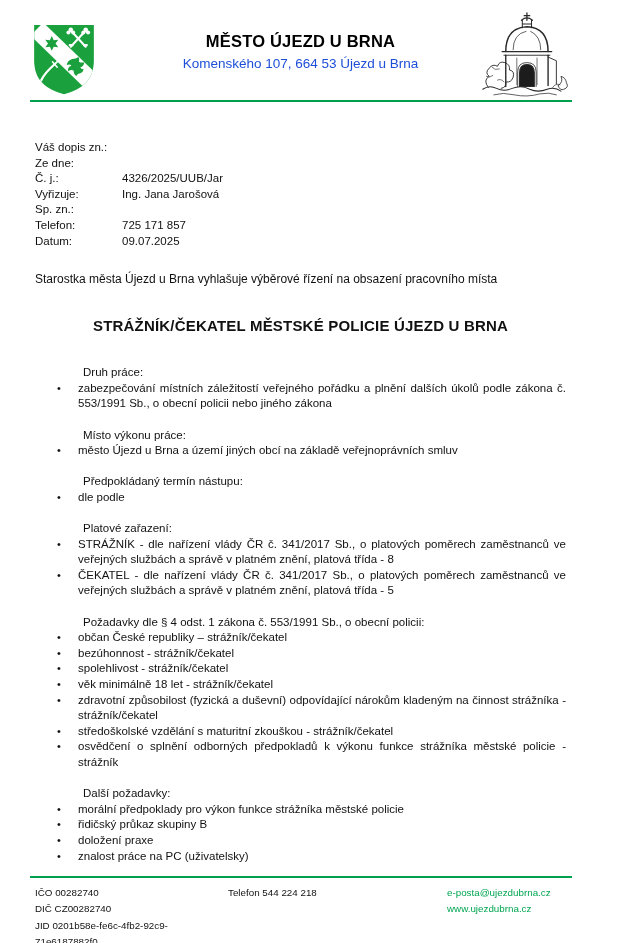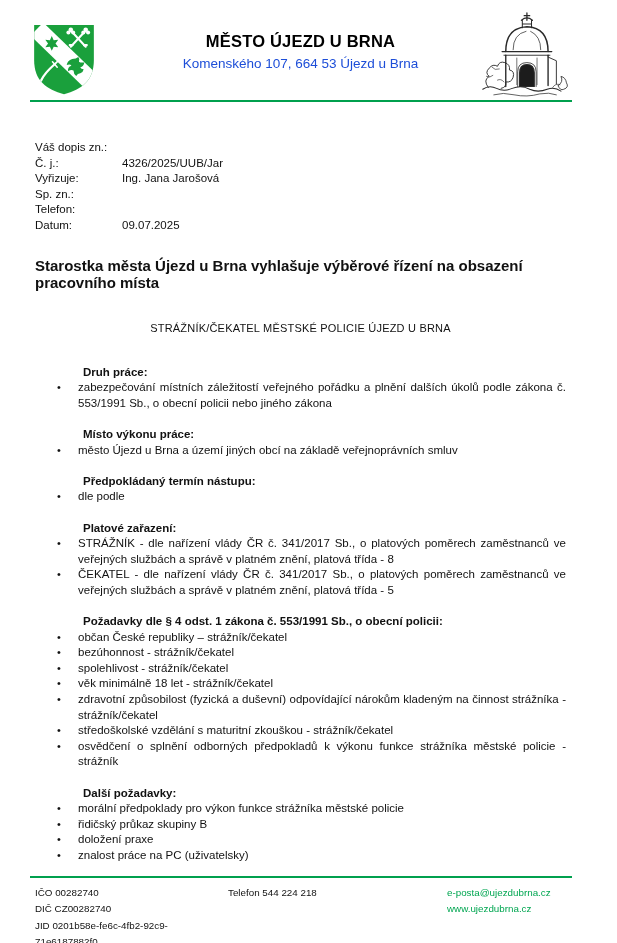--- a/index.html
+++ b/index.html
@@ -16,25 +16,25 @@
   .chapel { position:absolute; right:24px; top:12px; width:102px; height:92px; }
   .rule { height:2px; background:var(--green); margin-left:30px; width:542px; }
 
   
   .meta-block { margin:38px 35px 0 35px; font-size:11.5px; line-height:15.6px; }
   .meta-row { display:flex; }
   .meta-label { width:87px; flex:0 0 87px; }
   .meta-value { flex:1; min-height:15.6px; }
 
   
-  .announcement { margin:23px 35px 0 35px; font-size:15px;font-weight:bold; }
-  .job-title { margin:31px 35px 0 35px; text-align:center; font-size:11px; font-weight:normal; letter-spacing:.2px; }
+  .announcement { margin:23px 35px 0 35px; font-size:12px; }
+  .job-title { margin:31px 35px 0 35px; text-align:center; font-size:15px; font-weight:bold; letter-spacing:.2px; }
   .doc-sections { margin:31px 35px 0 35px; font-size:11.5px; line-height:15.6px; }
   .doc-section { margin-bottom:15.6px; }
-  .section-heading { font-size:11.5px; font-weight:bold;padding-left:48px; }
+  .section-heading { font-size:11.5px; font-weight:normal;padding-left:48px; }
   .bullet-list { list-style:none; }
   .bullet-list li { position:relative; padding-left:43px; text-align:justify; }
   .bullet-list li::before { content:"•"; position:absolute; left:22px; font-size:11px; }
 
   
   .footer { position:absolute; left:0; right:0; top:876px; }
   .footer-rule { height:2px; background:var(--green); margin-left:30px; width:542px; }
   .footer-cols { display:flex; margin:7px 0 0 35px; font-size:9.8px; line-height:16.4px; }
   .fcol-registry { width:193px; flex:0 0 193px; }
   .fcol-contact { width:219px; flex:0 0 219px; }
@@ -126,33 +126,38 @@
   </div>
 
   <div class="rule"></div>
 
   <div class="meta-block">
       <div class="meta-row">
         <div class="meta-label">Váš dopis zn.:</div>
         <div class="meta-value"></div>
       </div>
       <div class="meta-row">
+        <div class="meta-label">Ze dne:</div>
+        <div class="meta-value"></div>
+      </div>
+      <div class="meta-row">
         <div class="meta-label">Č. j.:</div>
         <div class="meta-value">4326/2025/UUB/Jar</div>
       </div>
       <div class="meta-row">
         <div class="meta-label">Vyřizuje:</div>
         <div class="meta-value">Ing. Jana Jarošová</div>
       </div>
       <div class="meta-row">
         <div class="meta-label">Sp. zn.:</div>
         <div class="meta-value"></div>
       </div>
       <div class="meta-row">
         <div class="meta-label">Telefon:</div>
+        <div class="meta-value">725 171 857</div>
       </div>
       <div class="meta-row">
         <div class="meta-label">Datum:</div>
         <div class="meta-value">09.07.2025</div>
       </div>
     </div>
 
   <p class="announcement">Starostka města Újezd u Brna vyhlašuje výběrové řízení na obsazení pracovního místa</p>
 
   <h1 class="job-title">STRÁŽNÍK/ČEKATEL MĚSTSKÉ POLICIE ÚJEZD U BRNA</h1>

